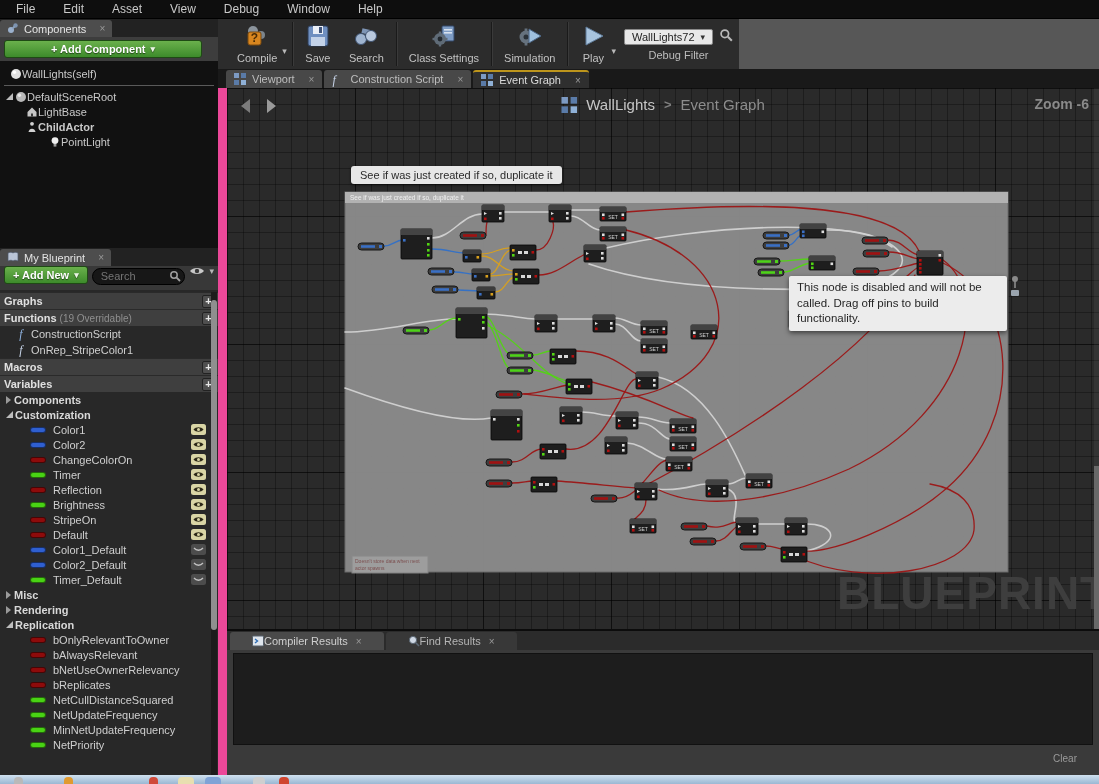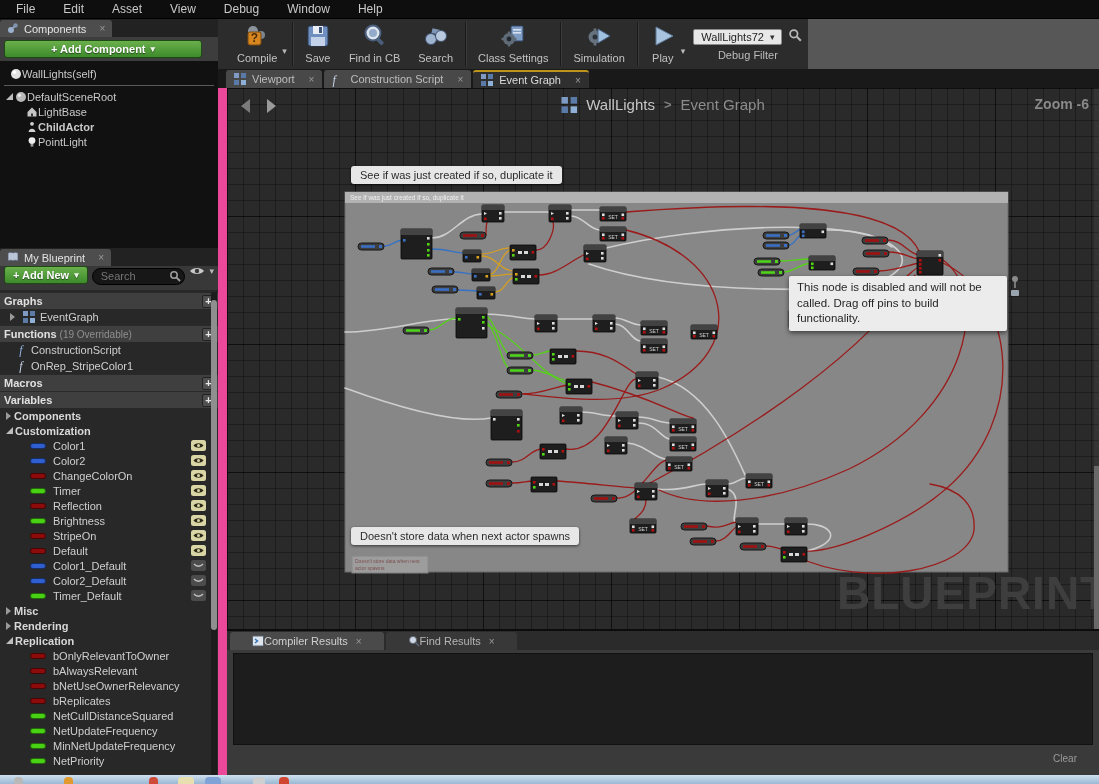--- a/index.html
+++ b/index.html
@@ -162,21 +162,21 @@
           </div>
           <div class="crow" style="padding-left: 26px; font-weight: bold;">
             <span class="ic">
               <svg width="12" height="12" viewBox="0 0 12 12">
                 <circle cx="6" cy="2.8" r="1.9" fill="#d2d2d2"></circle>
                 <path d="M2.5 11 C3 6.5 9 6.5 9.5 11 Z" fill="#d2d2d2"></path>
               </svg>
             </span>
             <span>ChildActor</span>
           </div>
-          <div class="crow" style="padding-left: 26px;">
+          <div class="crow" style="padding-left: 17px; margin-left: 32px;">
             <span class="ic">
               <svg width="12" height="12" viewBox="0 0 12 12">
                 <circle cx="6" cy="4.6" r="3.4" fill="#efefef"></circle>
                 <rect x="4.6" y="8" width="2.8" height="2.6" fill="#9a9a9a"></rect>
               </svg>
             </span>
             <span>PointLight</span>
           </div>
         </div>
     </div>
@@ -213,32 +213,20 @@
               <circle cx="8" cy="5" r="2.2" fill="#3a3a3a"></circle>
             </svg>
         </span>
         <span class="caret" style="color:#b9b9b9">▾</span>
       </div>
       <div class="mybp-rows" id="mybp-rows">
           <div class="sec-hdr">
             <span>Graphs</span>
             <span class="plus-btn">+</span>
           </div>
-          <div class="item-row">
-            <span class="tri-col"></span>
-            <span class="ic" style="display: inline-flex;">
-              <svg width="12" height="12" viewBox="0 0 12 12">
-                <rect width="5" height="5" fill="#7d9bc4"></rect>
-                <rect x="7" width="5" height="5" fill="#5a7ba8"></rect>
-                <rect y="7" width="5" height="5" fill="#5a7ba8"></rect>
-                <rect x="7" y="7" width="5" height="5" fill="#8fb0d6"></rect>
-              </svg>
-            </span>
-            <span>EventGraph</span>
-          </div>
           <div class="sec-hdr">
             <span>Functions</span>
             <span class="sec-hint">(19 Overridable)</span>
             <span class="plus-btn">+</span>
           </div>
           <div class="item-row" style="padding-left: 16px;">
             <span class="fn-ic" style="color: rgb(143, 179, 224);">f</span>
             <span>ConstructionScript</span>
           </div>
           <div class="item-row" style="padding-left: 16px;">
@@ -424,30 +412,20 @@
       <div class="tsep"></div>
       <div class="tbtn-wrap">
         <div class="tbtn">
           <span><svg viewBox="0 0 26 26">
               <rect x="3" y="3" width="20" height="20" rx="2" fill="#6f8fc0" stroke="#2a3b55"></rect>
               <rect x="8" y="3" width="10" height="8" fill="#e9eef6"></rect>
               <rect x="14" y="4" width="3" height="6" fill="#41557a"></rect>
               <rect x="6" y="14" width="14" height="9" fill="#c3d2e8"></rect>
             </svg></span>
           <span>Save</span>
-        </div>
-      </div>
-      <div class="tbtn-wrap">
-        <div class="tbtn">
-          <span><svg viewBox="0 0 26 26">
-              <circle cx="11" cy="10" r="7.5" fill="#dce4ee" stroke="#4a5e7c" stroke-width="2"></circle>
-              <circle cx="11" cy="10" r="4" fill="#93abc9"></circle>
-              <rect x="16.6" y="14.2" width="8" height="4" rx="1.5" transform="rotate(45 16.6 14.2)" fill="#4a5e7c"></rect>
-            </svg></span>
-          <span>Find in CB</span>
         </div>
       </div>
       <div class="tbtn-wrap">
         <div class="tbtn">
           <span><svg viewBox="0 0 26 26">
               <rect x="9" y="6" width="8" height="5" fill="#7e95b5" transform="rotate(12 13 8)"></rect>
               <circle cx="8" cy="16" r="5.5" fill="#9fb4cf" stroke="#3e5270"></circle>
               <circle cx="18" cy="13" r="5.5" fill="#b9c9de" stroke="#3e5270"></circle>
             </svg></span>
           <span>Search</span>
@@ -1072,21 +1050,20 @@
           </svg>
       </span>
       <span class="bc-root">WallLights</span>
       <span class="bc-sep">&gt;</span>
       <span>Event Graph</span>
     </div>
 
     <span class="zoomlabel">Zoom -6</span>
 
     <div class="bubble" style="left:124px;top:78px">See if was just created if so, duplicate it</div>
-    <div class="bubble" style="left:124px;top:439px">Doesn't store data when next actor spawns</div>
 
     <div class="gtooltip">
       <span>This node is disabled and will not be called. Drag off pins to build functionality.</span>
       <span class="pin-ic">
         <svg width="12" height="22" viewBox="0 0 12 22">
             <circle cx="6" cy="4" r="3" fill="#8a8a8a"></circle>
             <rect x="5.2" y="6" width="1.6" height="7" fill="#8a8a8a"></rect>
             <rect x="2" y="15" width="8" height="6" rx="1" fill="#9aa4ae"></rect>
           </svg>
       </span>

